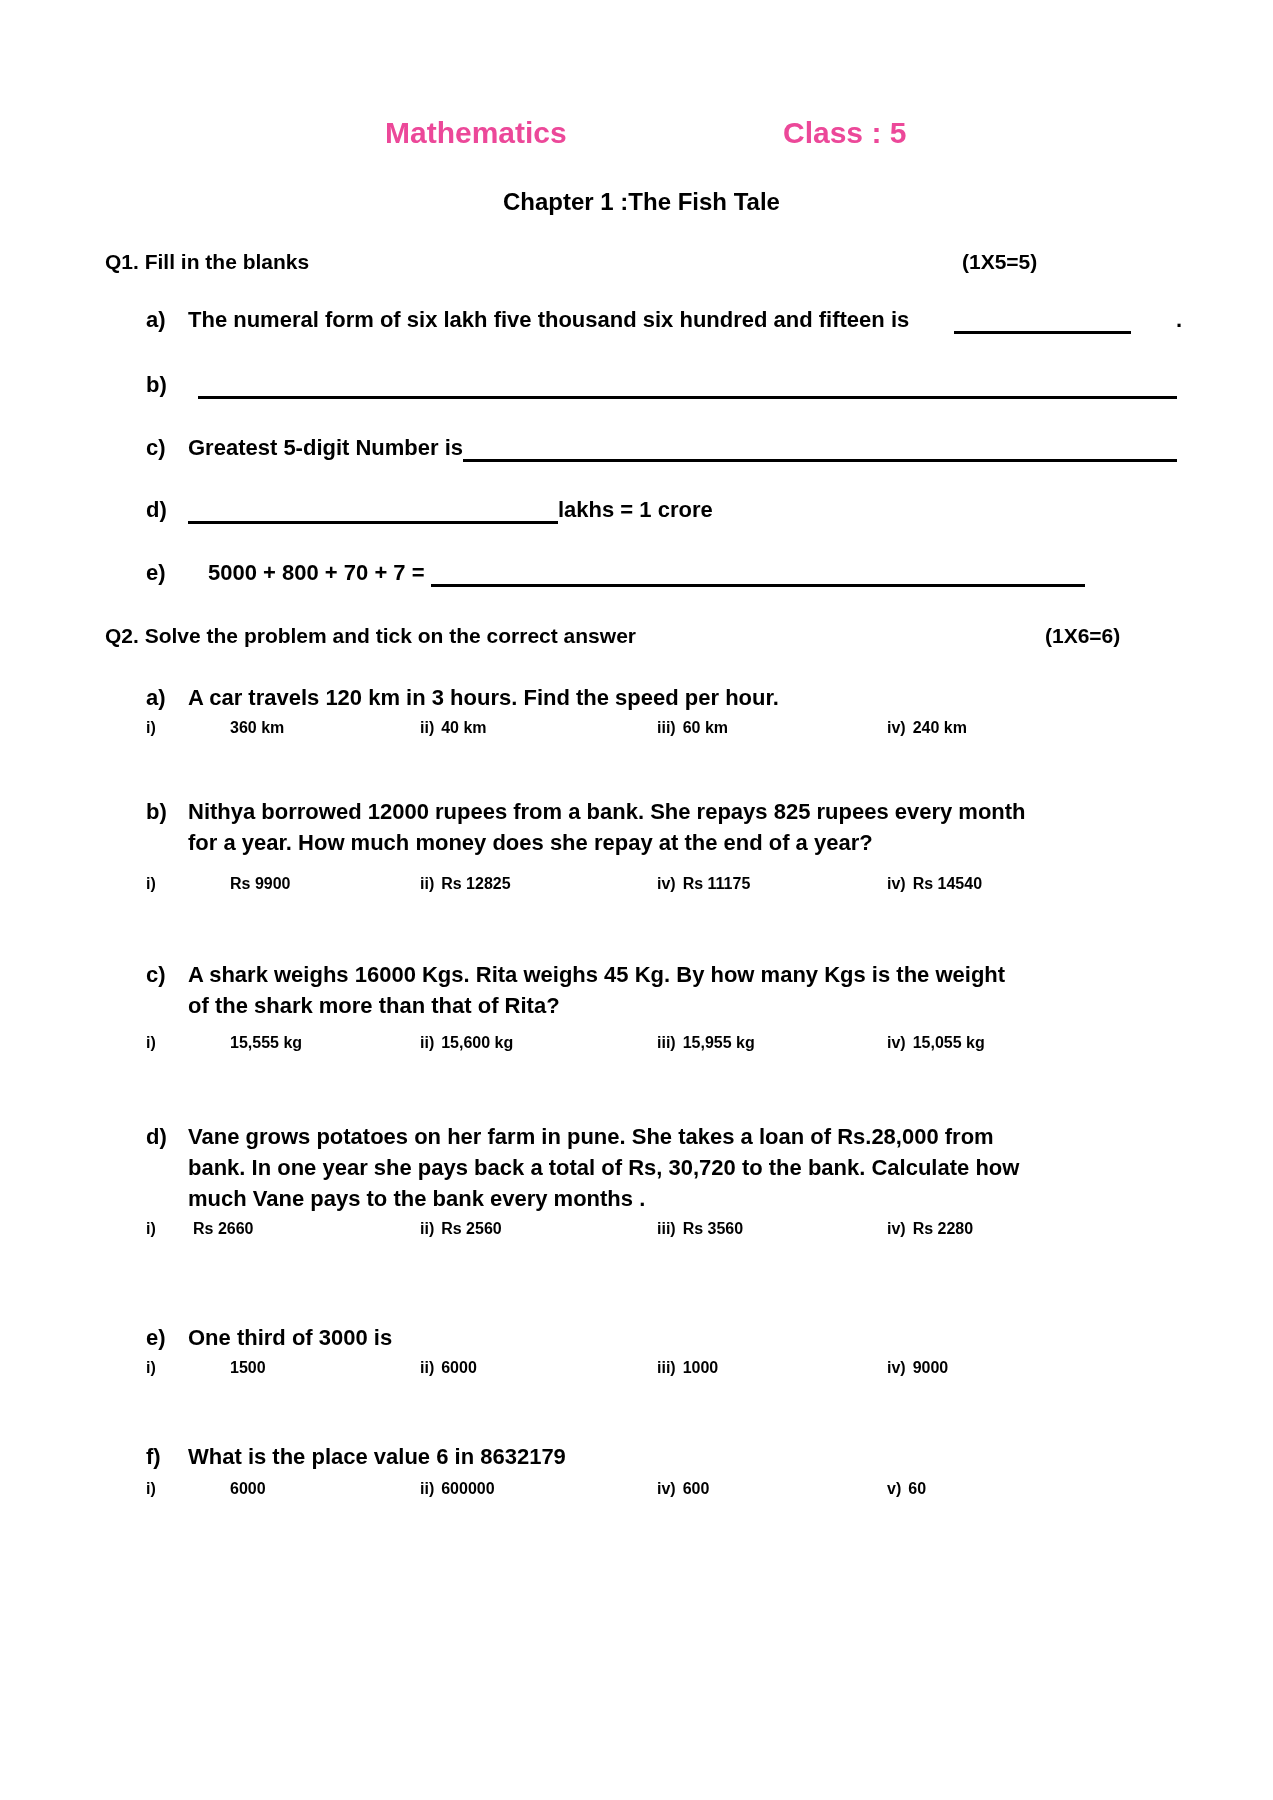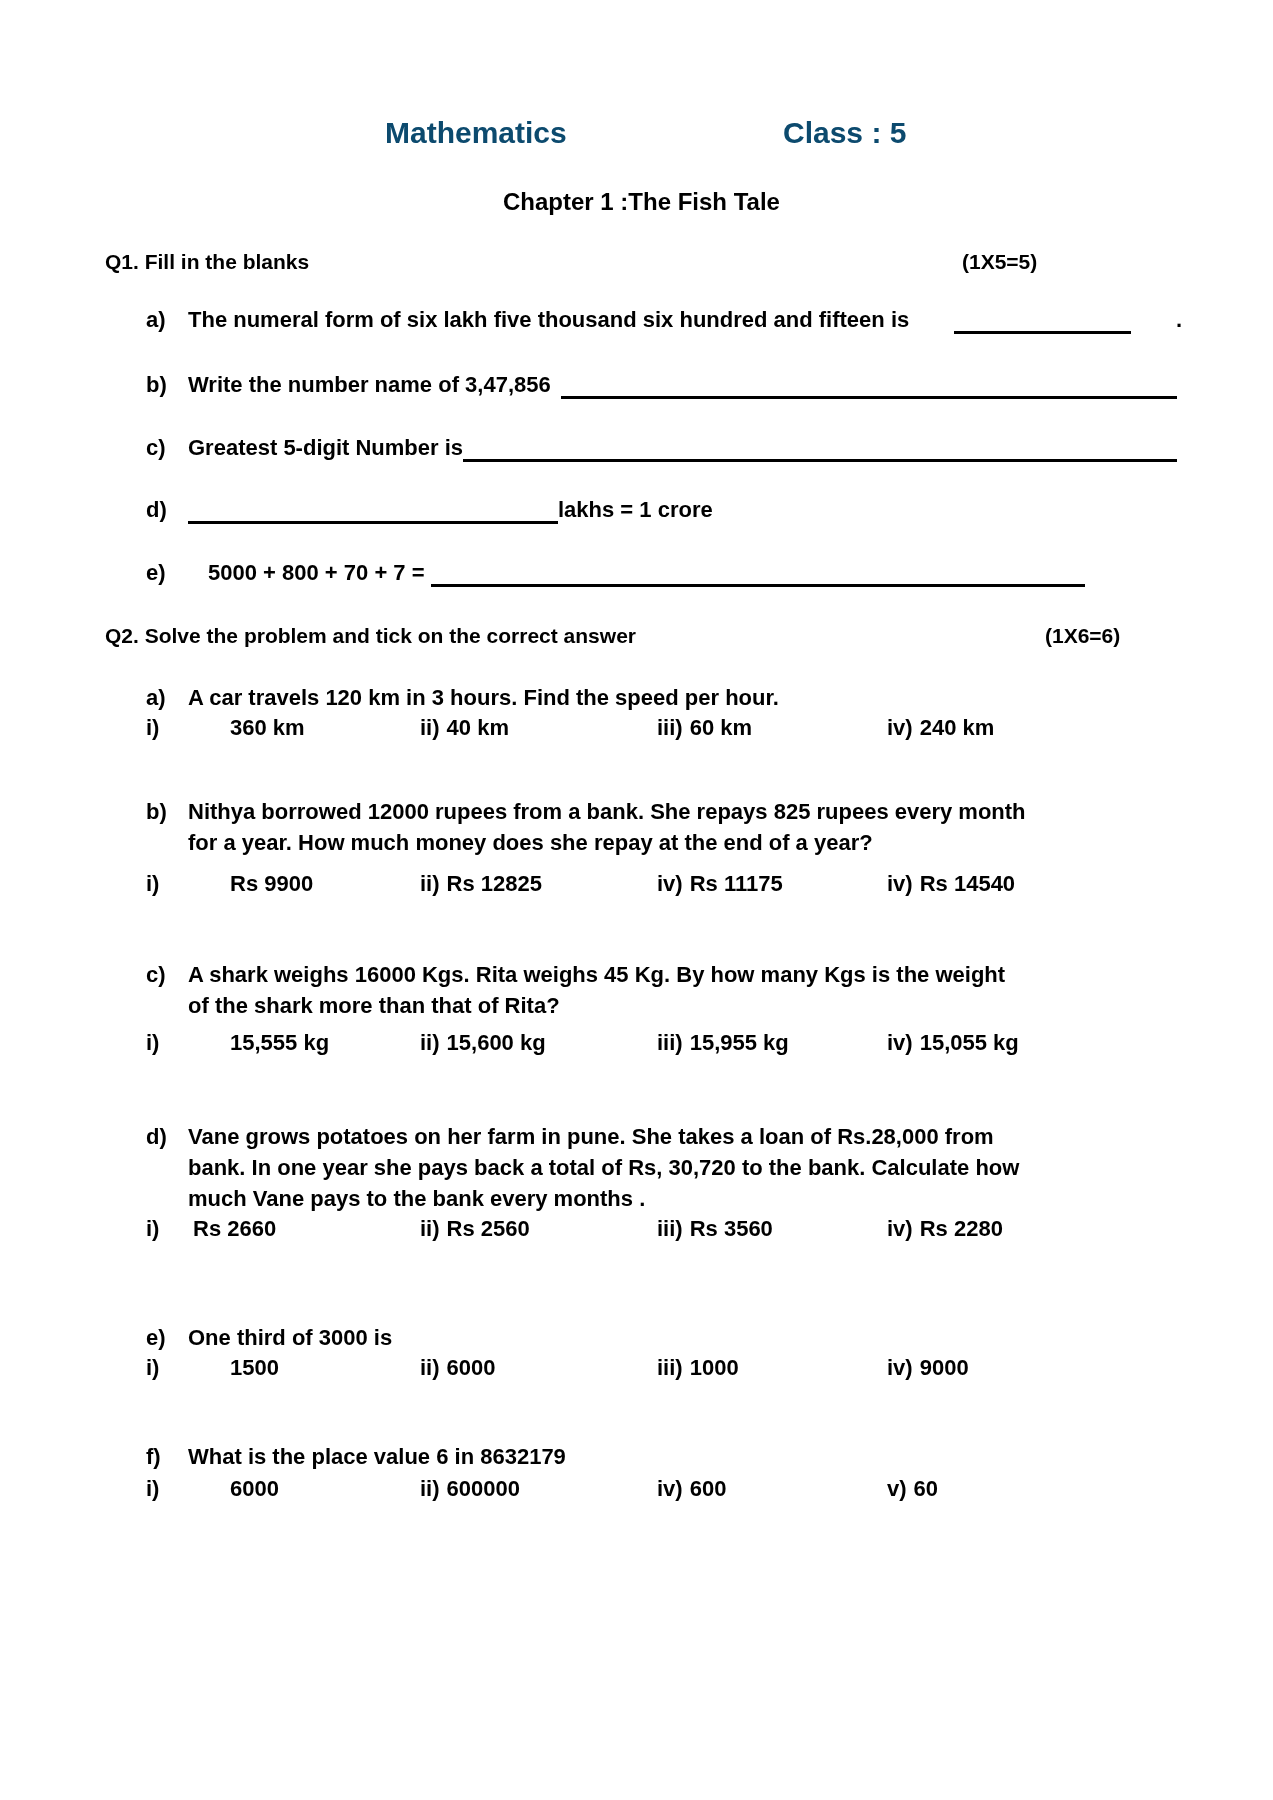--- a/index.html
+++ b/index.html
@@ -2,21 +2,21 @@
 <html><head>
 <meta charset="utf-8">
 <style>
   html,body { margin:0; padding:0; background:#ffffff; }
   .page {
     position:relative; width:1273px; height:1800px; background:#ffffff;
     font-family:"Liberation Sans", sans-serif; font-weight:bold; color:#000;
     overflow:hidden;
   }
   .abs { position:absolute; }
-  .red { color:#0c4a6e; }
+  .red { color:#ec4899; }
   .title { font-size:30px; line-height:34px; white-space:nowrap; }
   .chapter { font-size:24px; line-height:28px; white-space:nowrap; }
   .qhead { font-size:21px; line-height:28px; white-space:nowrap; }
   .marks { font-size:21px; line-height:28px; white-space:nowrap; }
 
   .row { position:absolute; left:0; right:0; height:28px; }
   .item-label { position:absolute; left:146px; font-size:22px; line-height:28px; }
   .fill-line {
     position:absolute; left:188px; font-size:22px; line-height:28px;
     display:flex; align-items:flex-end; height:28px;
@@ -25,21 +25,21 @@
   .blank { border-bottom:3px solid #000; height:2px; }
   .grow { flex:1 1 auto; }
   .w370 { width:370px; flex:0 0 auto; }
   .gap10 { margin-left:10px; }
   .gap6  { margin-left:6px; }
 
   .qblock-label { position:absolute; left:146px; font-size:22px; line-height:31px; }
   .qlines { position:absolute; left:188px; font-size:22px; }
   .qlines div { line-height:31px; white-space:nowrap; }
 
-  .optrow { position:absolute; left:0; right:0; height:30px; font-size:22px; line-height:30px;text-decoration:underline; }
+  .optrow { position:absolute; left:0; right:0; height:30px; font-size:16px; line-height:30px;text-decoration:underline; }
   .opt { position:absolute; white-space:nowrap; }
   .opt1 { left:146px; } .opt2 { left:420px; } .opt3 { left:657px; } .opt4 { left:887px; }
   .lbl { display:inline-block; margin-right:7px; }
   .opt1 .lbl { min-width:77px; }
   .opt1.tight .lbl { min-width:40px; }
 </style>
 </head>
 <body>
 
 <div class="page">
@@ -57,21 +57,20 @@
     <span class="fill-line" style="right:91px;gap:45px;">
       <span class="txt">The numeral form of six lakh five thousand six hundred and fifteen is</span>
       <span class="blank grow"></span>
       <span class="txt">.</span>
     </span>
   </div>
 
   <div class="row" style="top:371px;">
     <span class="item-label">b)</span>
     <span class="fill-line" style="right:96px;">
-      <span class="txt">Write the number name of 3,47,856</span>
       <span class="blank grow gap10"></span>
     </span>
   </div>
 
   <div class="row" style="top:434px;">
     <span class="item-label">c)</span>
     <span class="fill-line" style="right:96px;">
       <span class="txt">Greatest 5-digit Number is</span>
       <span class="blank grow"></span>
     </span>

